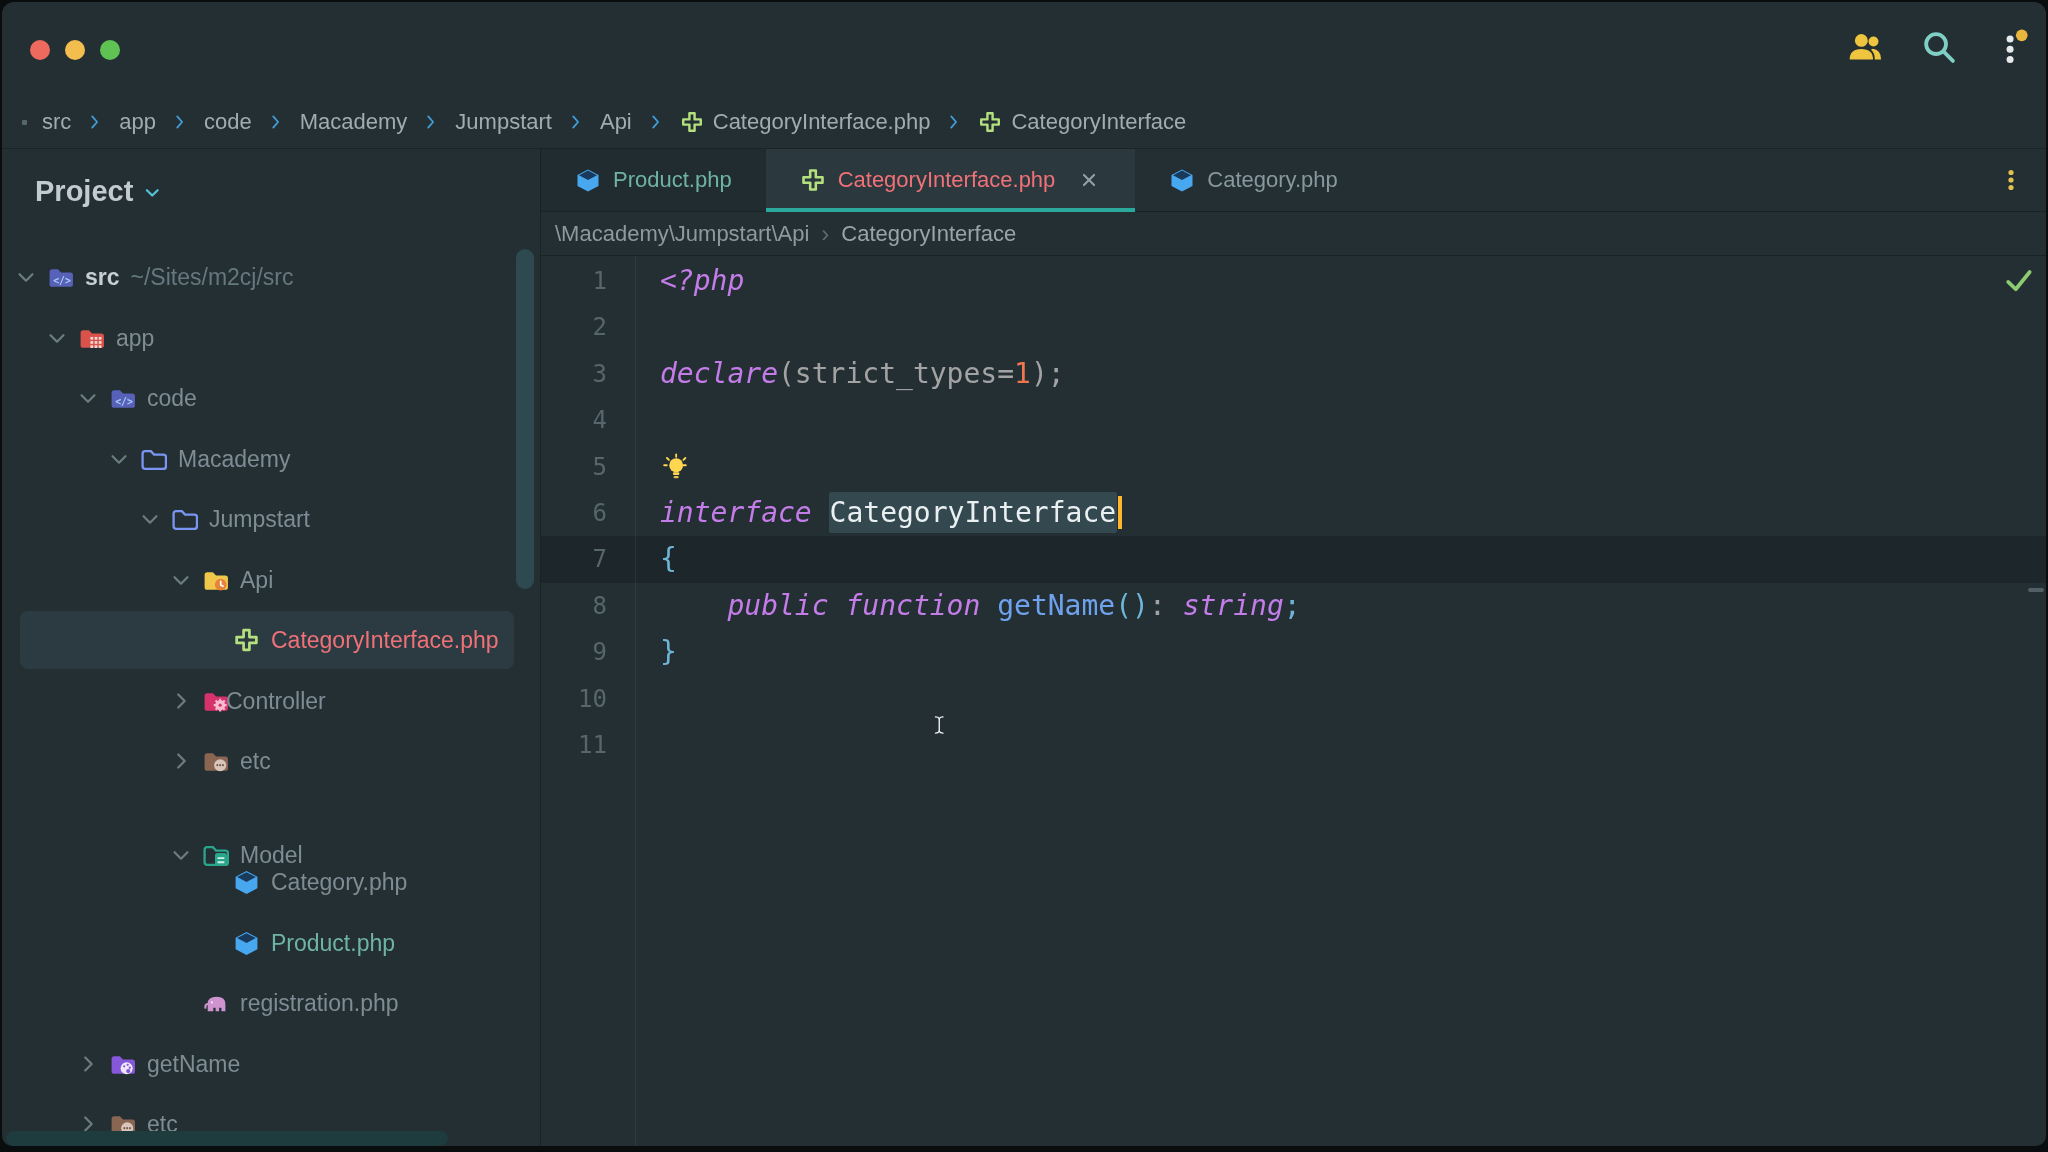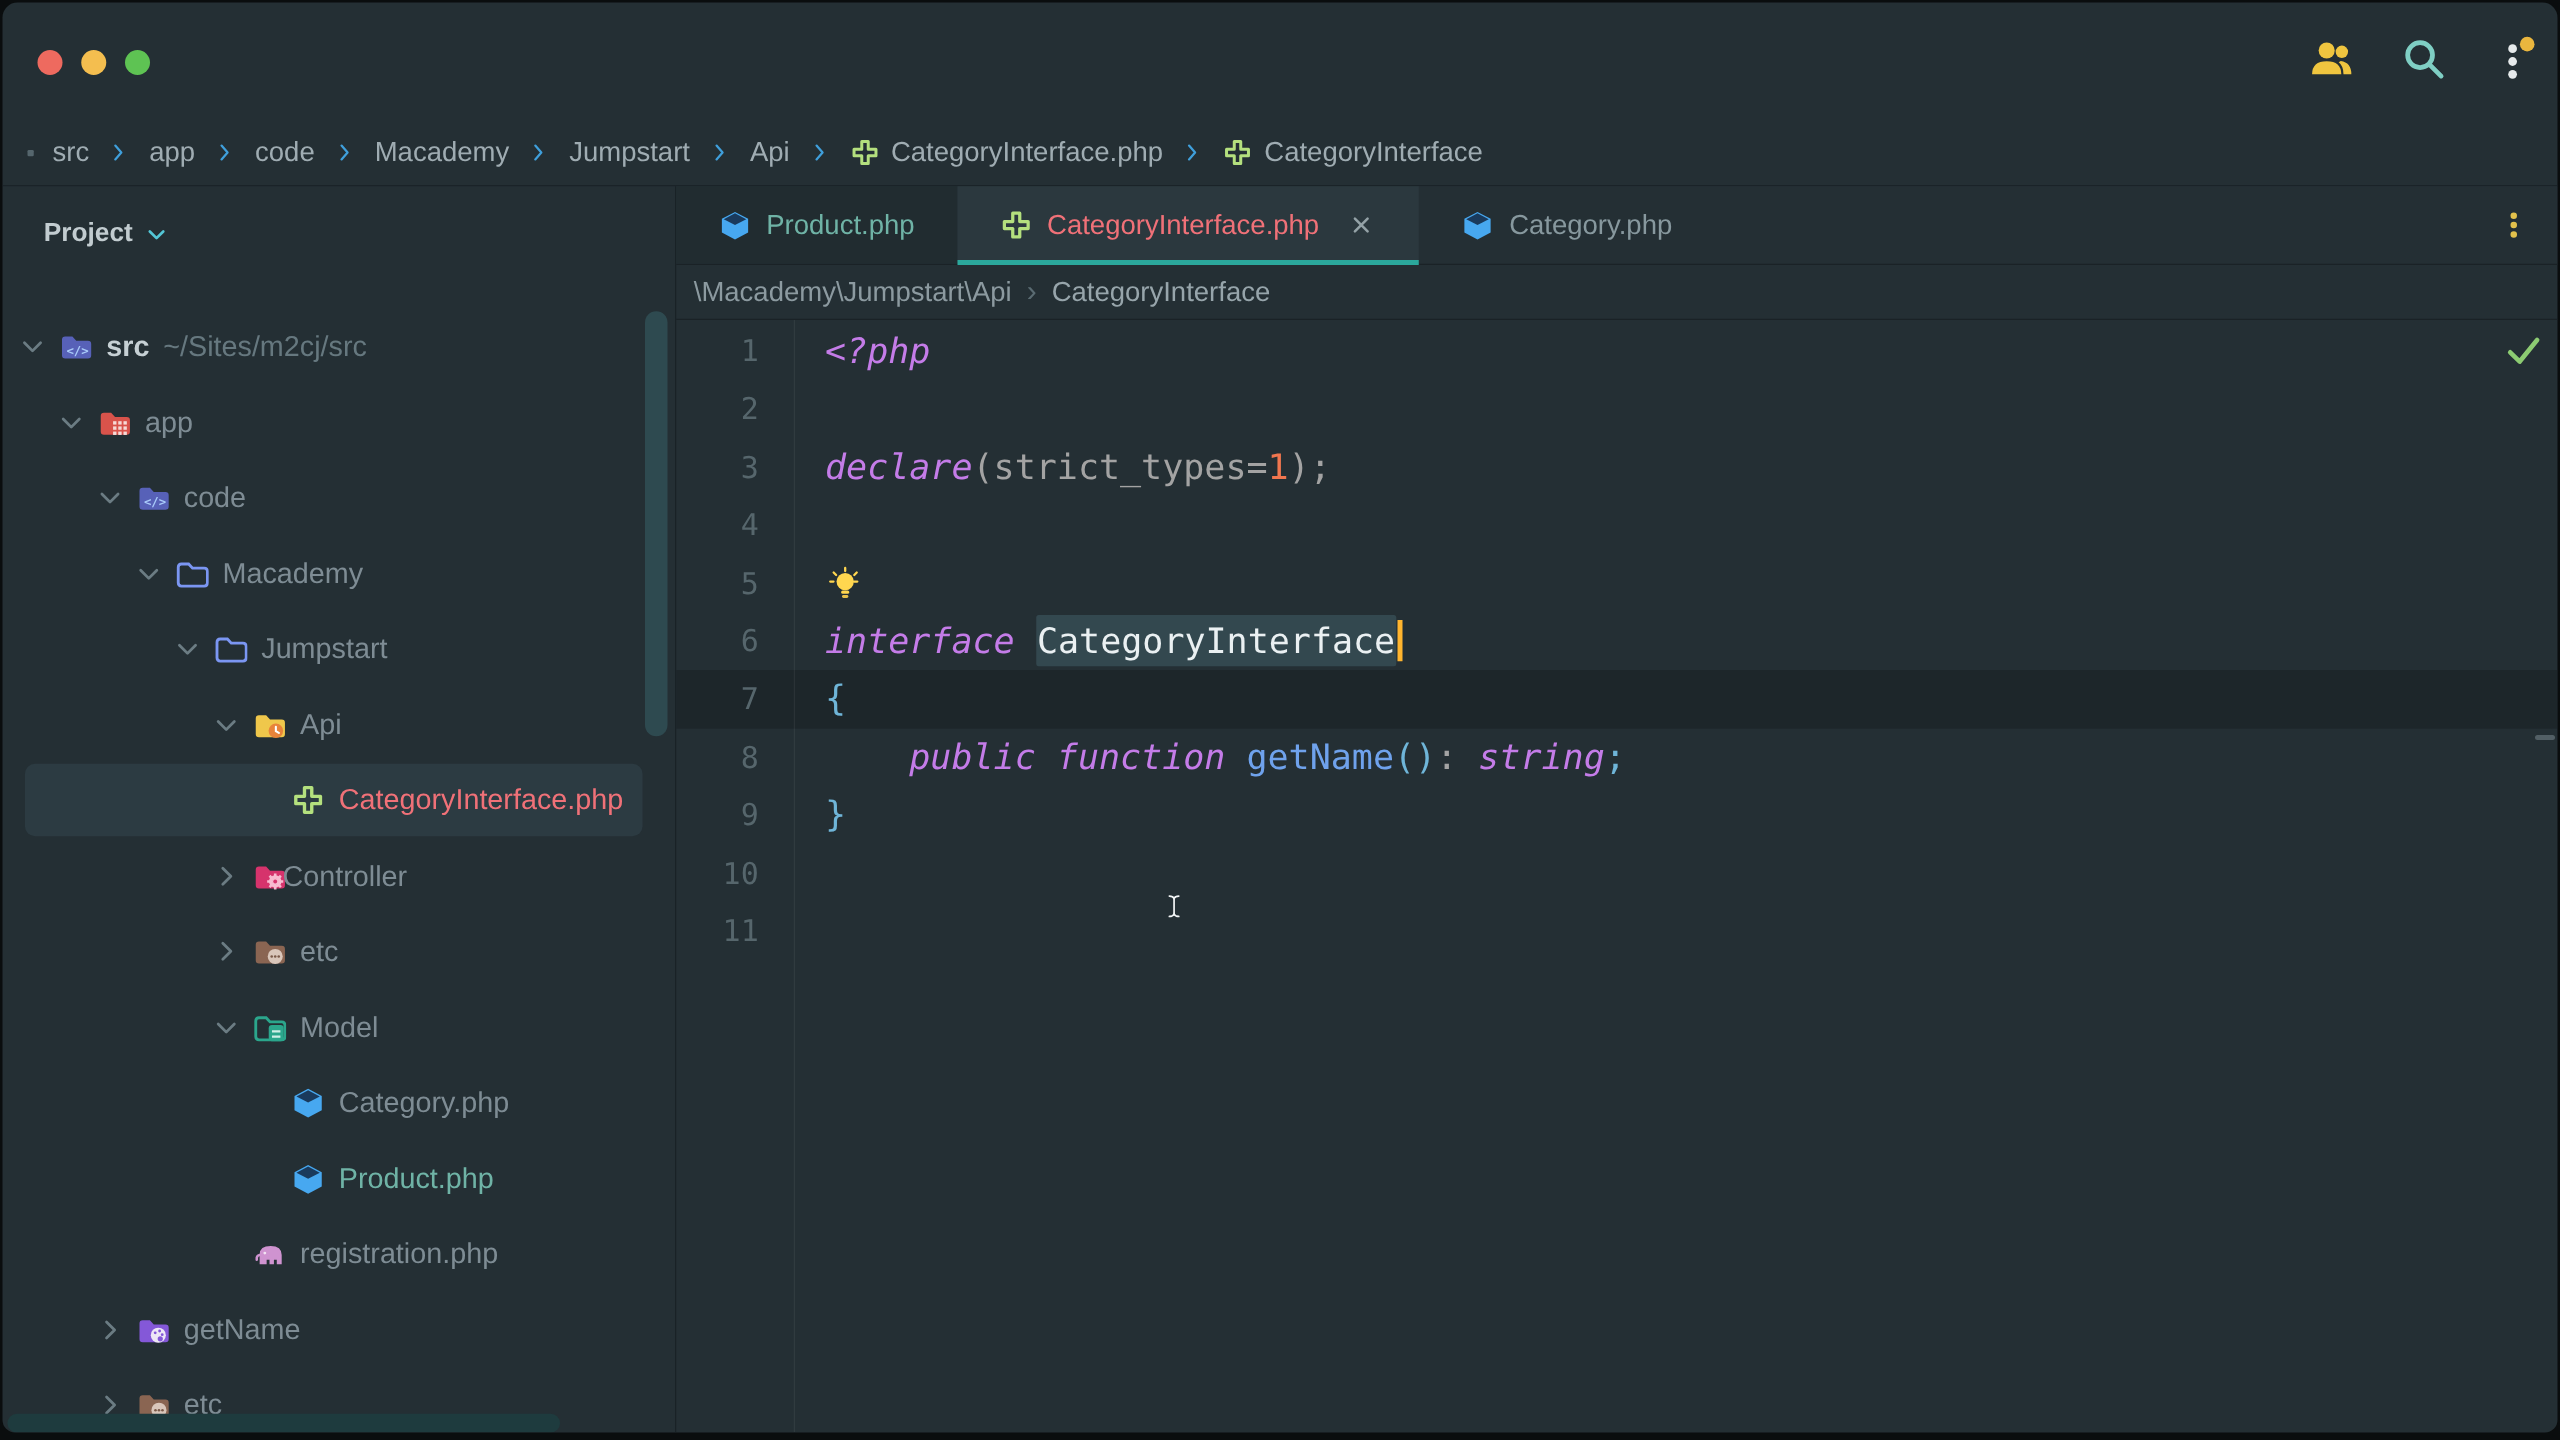--- a/index.html
+++ b/index.html
@@ -16,21 +16,21 @@
   .crumbs{height:52px;display:flex;align-items:center;padding-left:20px;gap:15px;
     font-size:22px;color:#9faCB2;border-bottom:1px solid #1a2328;}
   .crumb-bullet{width:5px;height:5px;background:#55666d;border-radius:1px;flex:none;}
   .crumb-item{display:flex;align-items:center;gap:9px;white-space:nowrap;}
   .crumb-sep{width:18px;height:18px;flex:none;}
   .crumb-item .icn{width:24px;height:24px;}
   
   .main{display:flex;height:997px;}
   .sidebar{position:relative;width:538px;flex:none;border-right:1px solid #192226;overflow:hidden;}
   .proj-header{position:absolute;left:33px;top:26px;display:flex;align-items:center;gap:10px;
-    font-size:21px;font-weight:bold;color:#c2ccd0;}
+    font-size:29px;font-weight:bold;color:#c2ccd0;}
   .proj-header .icn{width:20px;height:20px;margin-top:4px;}
   .tree-row{position:absolute;left:0;right:0;height:60px;font-size:23px;color:#7e8c94;}
   .tree-row .sel{position:absolute;left:18px;right:26px;top:1px;bottom:1px;background:#2c3b42;border-radius:8px;}
   .tree-row .chev,.tree-row .ticn,.tree-row .tlabel{position:absolute;top:50%;transform:translateY(-50%);}
   .tree-row .chev{width:24px;height:24px;}
   .tree-row .ticn{width:27px;height:27px;}
   .tree-row .tlabel{white-space:nowrap;}
   .tree-row .textra{color:#66787f;margin-left:11px;font-weight:normal;}
   .vscroll{position:absolute;left:514px;top:100px;width:18px;height:340px;border-radius:9px;background:#2e4a50;}
   .hscroll{position:absolute;left:4px;top:982px;width:442px;height:15px;border-radius:8px;background:#1e3b3e;}
@@ -326,21 +326,21 @@
               <svg viewBox="0 0 26 26" xmlns="http://www.w3.org/2000/svg">
                 <path d="M2.5 8 q0-2.5 2.5-2.5 h5.5 l3 3.2 h9 q2.5 0 2.5 2.5 v8.8 q0 2.5-2.5 2.5 H5 q-2.5 0-2.5-2.5 z" fill="#8a6552"></path>
                 <circle cx="17.5" cy="17" r="5.8" fill="#d9c6ba"></circle>
                 <circle cx="14.8" cy="17" r="1" fill="#7a5a49"></circle>
                 <circle cx="17.5" cy="17" r="1" fill="#7a5a49"></circle>
                 <circle cx="20.2" cy="17" r="1" fill="#7a5a49"></circle>
               </svg>
             </span>
             <span class="tlabel" style="left: 238px;">etc</span>
           </div>
-          <div class="tree-row" style="top: 643px;">
+          <div class="tree-row" style="top: 676px;">
             <span class="chev" style="left: 167px;">
               <svg viewBox="0 0 26 26" xmlns="http://www.w3.org/2000/svg">
                 <path d="M6 10 l7 7 7-7" stroke="#6b7c83" stroke-width="2.4" fill="none" stroke-linecap="round" stroke-linejoin="round"></path>
               </svg>
             </span>
             <span class="ticn" style="left: 200px;">
               <svg viewBox="0 0 26 26" xmlns="http://www.w3.org/2000/svg">
                 <path d="M2.5 8 q0-2.5 2.5-2.5 h5.5 l3 3.2 h9 q2.5 0 2.5 2.5 v8.8 q0 2.5-2.5 2.5 H5 q-2.5 0-2.5-2.5 z" fill="none" stroke="#2ba68c" stroke-width="2.2"></path>
                 <rect x="12.5" y="11" width="11.5" height="12.5" rx="2.5" fill="#2ba68c"></rect>
                 <line x1="15" y1="16" x2="21.5" y2="16" stroke="#cfefe7" stroke-width="1.8"></line>

